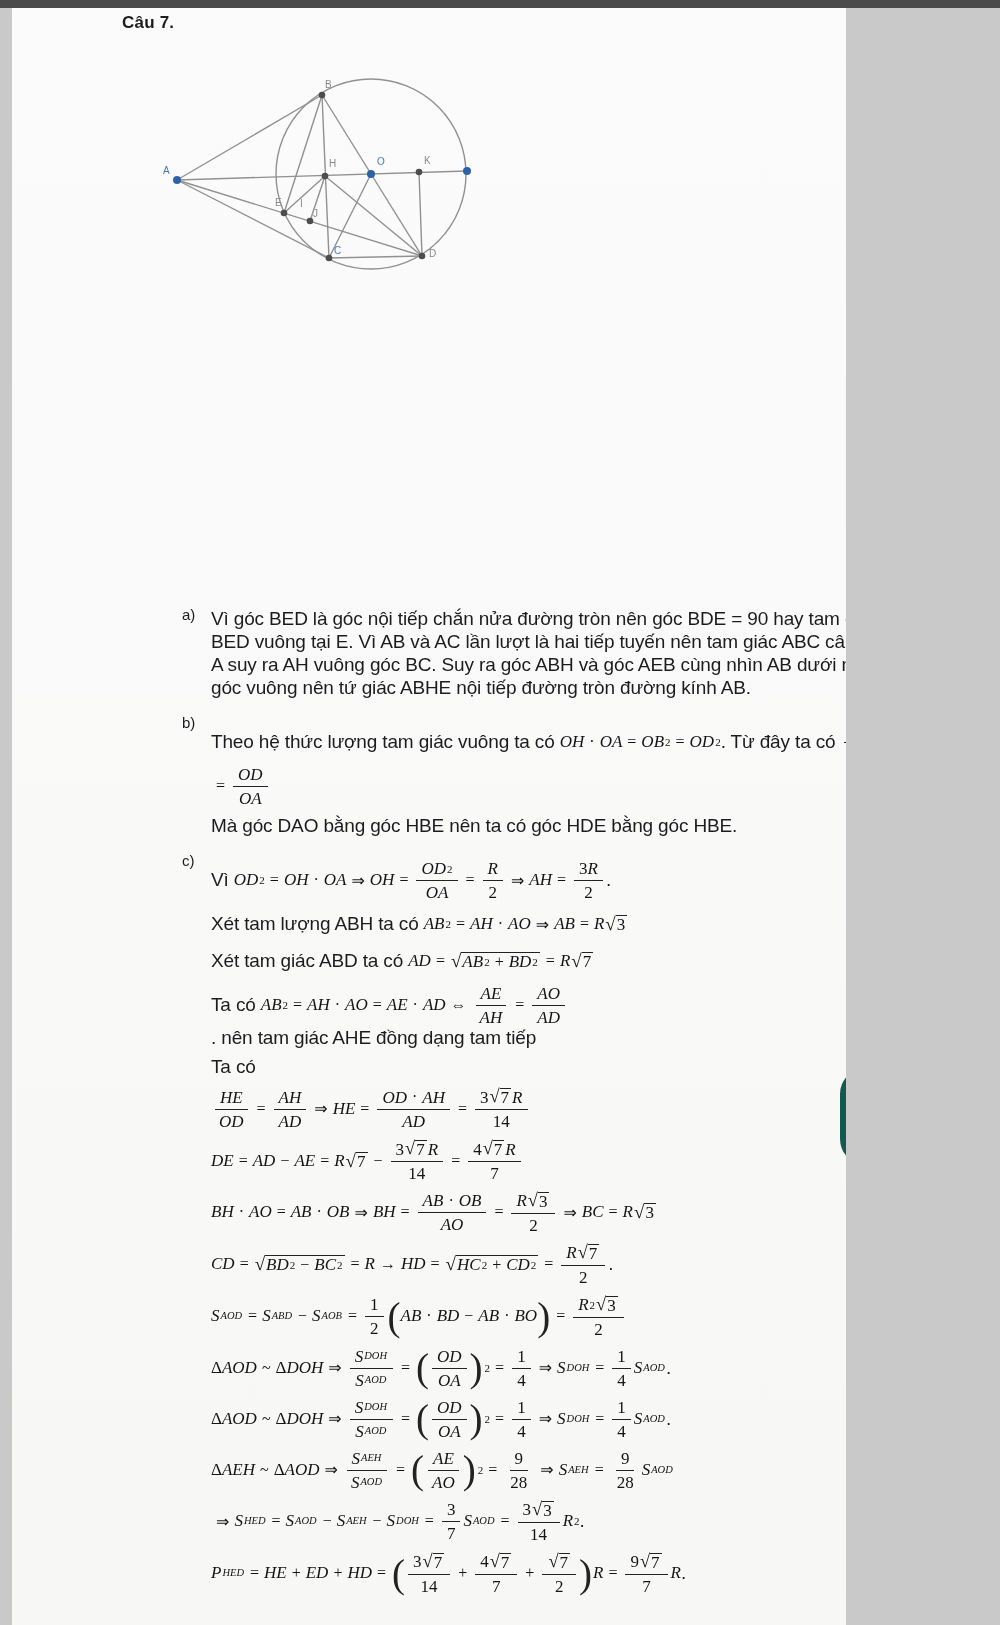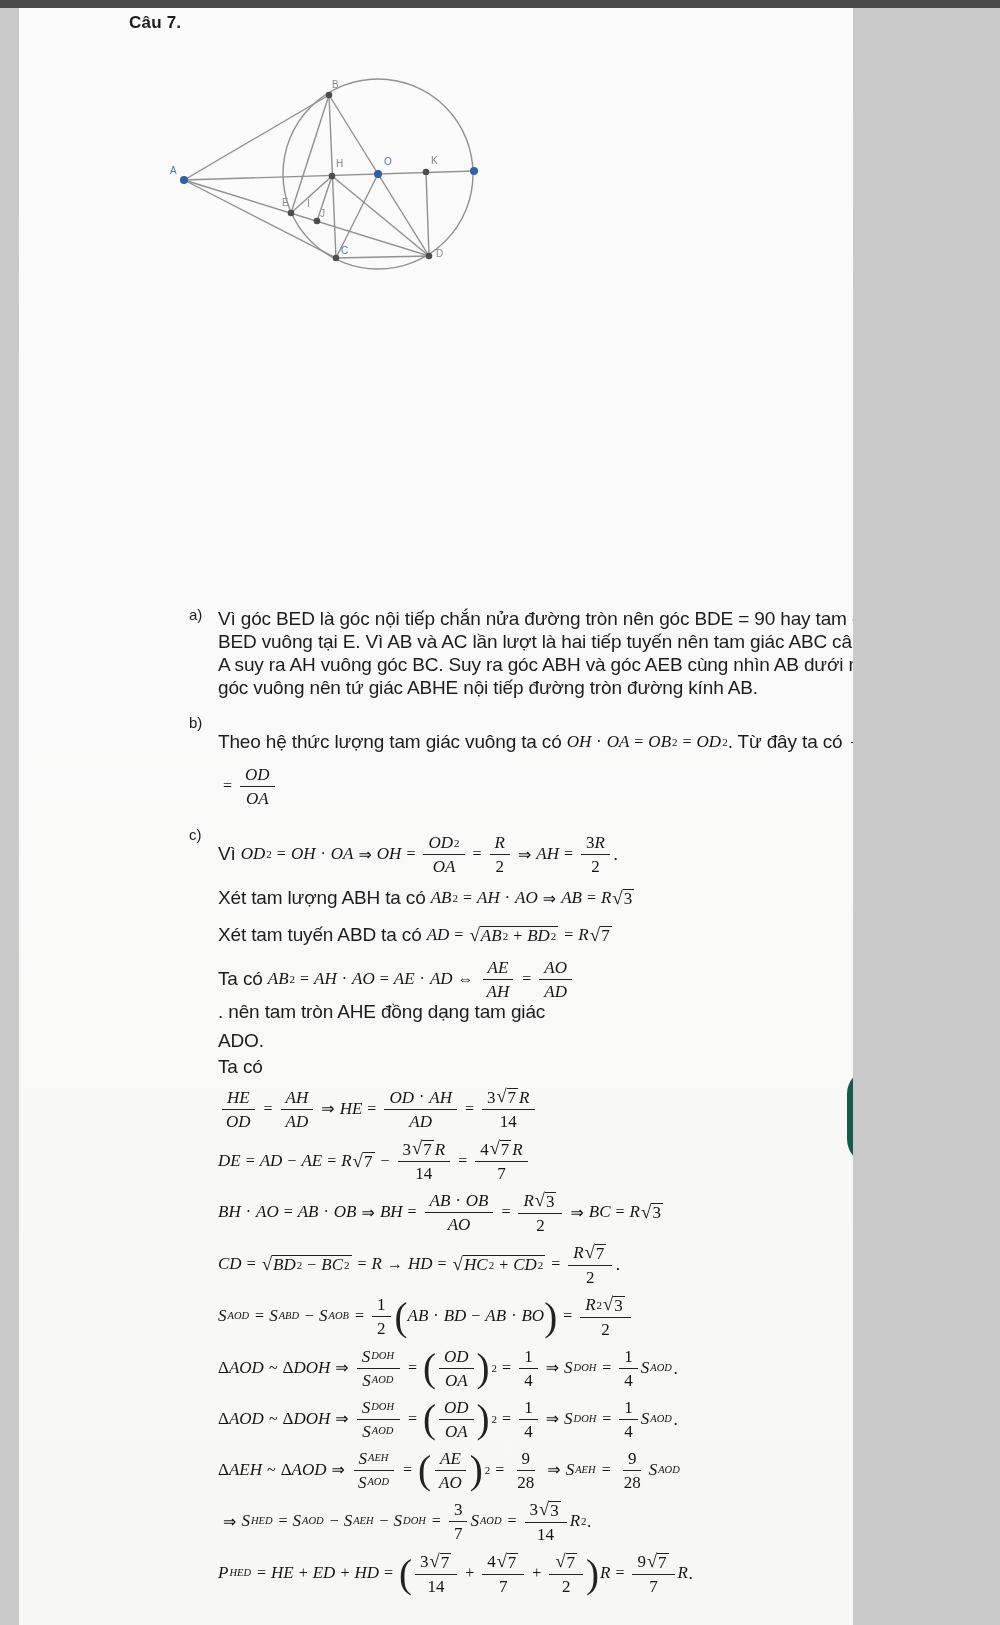--- a/index.html
+++ b/index.html
@@ -4,21 +4,21 @@
 <style>
   html,body{margin:0;padding:0;}
   body{
     width:1000px;height:1625px;position:relative;
     background:#c9c9c9;
     font-family:"Liberation Sans",sans-serif;
     -webkit-font-smoothing:antialiased;
   }
   .top-strip{position:absolute;left:0;top:0;width:1000px;height:8px;background:#4a4a4a;}
   .page{
-    position:absolute;left:19px;top:8px;width:834px;height:1617px;
+    position:absolute;left:12px;top:8px;width:834px;height:1617px;
     background:linear-gradient(180deg,#fbfbfb,#f7f7f6);
     overflow:hidden;
   }
   .qlabel{
     position:absolute;left:110px;top:5px;
     font-size:17px;font-weight:bold;color:#1d1d1d;letter-spacing:0.2px;
   }
   .diagram{position:absolute;left:135px;top:58px;}
 
   .solution{position:absolute;left:170px;top:597px;width:700px;color:#1c1c1c;}
@@ -139,20 +139,21 @@
             <span class="mop">=</span>
             <span class="mfrac">
               <span class="num">
                 <span class="mvar">OD</span>
               </span>
               <span class="den">
                 <span class="mvar">OA</span>
               </span>
             </span>
           </div>
+          <div class="sline plain"><span class="mtext">Mà góc DAO bằng góc HBE nên ta có góc HDE bằng góc HBE.</span></div>
         </div>
       </div>
       <div class="item">
         <span class="marker">c)</span>
         <div class="content">
           <div class="sline math">
             <span class="mtext">Vì </span>
             <span class="mvar">OD</span>
             <sup class="msup">2</sup>
             <span class="mop">=</span>
@@ -207,21 +208,21 @@
             <span class="mop">=</span>
             <span class="mvar">R</span>
             <span class="msqrt">
               <span class="rsign">√</span>
               <span class="rad">
                 <span class="mnum">3</span>
               </span>
             </span>
           </div>
           <div class="sline math">
-            <span class="mtext">Xét tam tuyến ABD ta có </span>
+            <span class="mtext">Xét tam giác ABD ta có </span>
             <span class="mvar">AD</span>
             <span class="mop">=</span>
             <span class="msqrt">
               <span class="rsign">√</span>
               <span class="rad">
                 <span class="mvar">AB</span>
                 <sup class="msup">2</sup>
                 <span class="mop">+</span>
                 <span class="mvar">BD</span>
                 <sup class="msup">2</sup>
@@ -259,23 +260,22 @@
             </span>
             <span class="mop">=</span>
             <span class="mfrac">
               <span class="num">
                 <span class="mvar">AO</span>
               </span>
               <span class="den">
                 <span class="mvar">AD</span>
               </span>
             </span>
-            <span class="mtext">. nên tam tròn AHE đồng dạng tam giác</span>
-          </div>
-          <div class="sline plain"><span class="mtext">ADO.</span></div>
+            <span class="mtext">. nên tam giác AHE đồng dạng tam tiếp</span>
+          </div>
           <div class="sline plain"><span class="mtext">Ta có</span></div>
           <div class="sline math">
             <span class="mfrac">
               <span class="num">
                 <span class="mvar">HE</span>
               </span>
               <span class="den">
                 <span class="mvar">OD</span>
               </span>
             </span>

